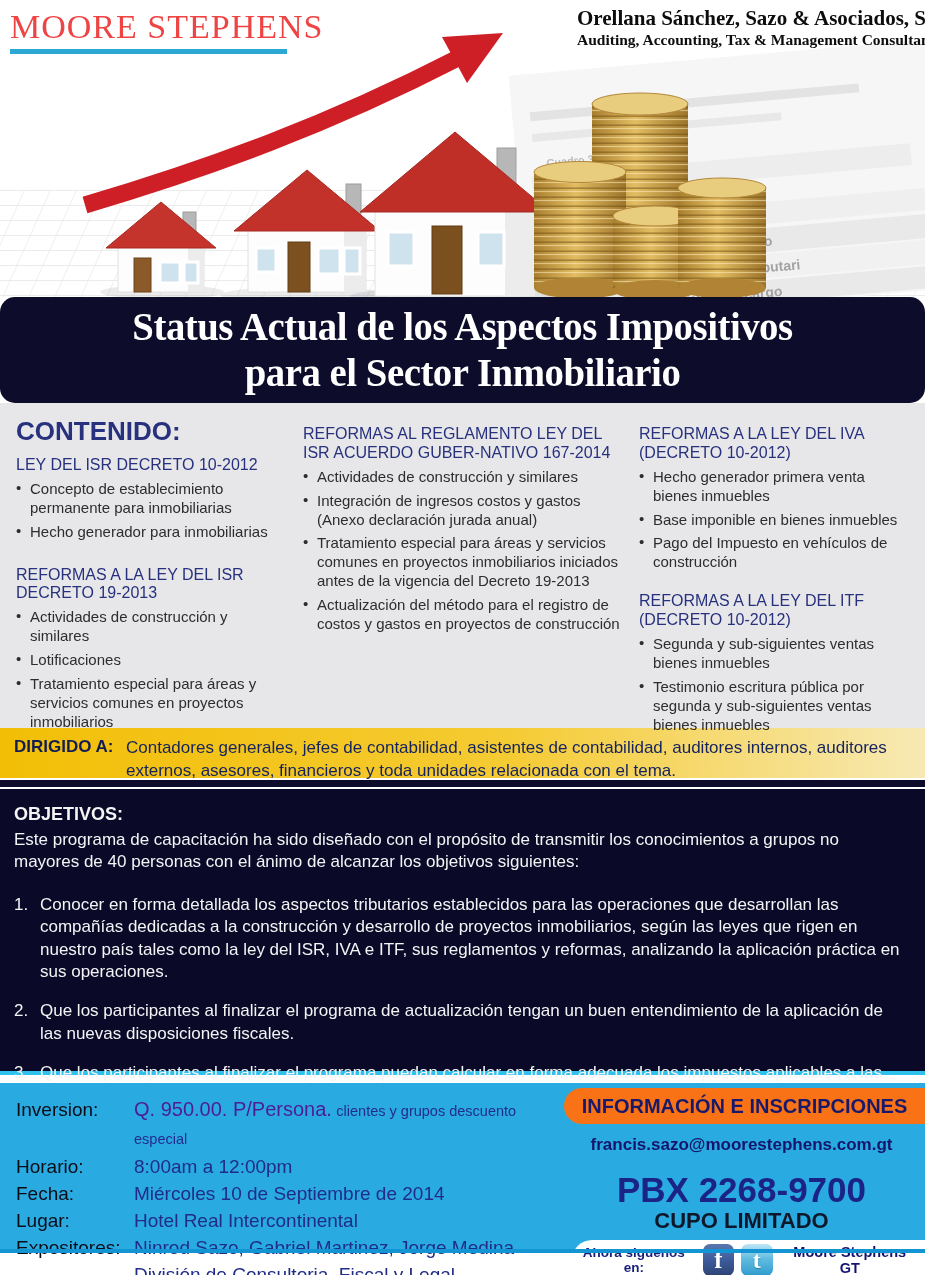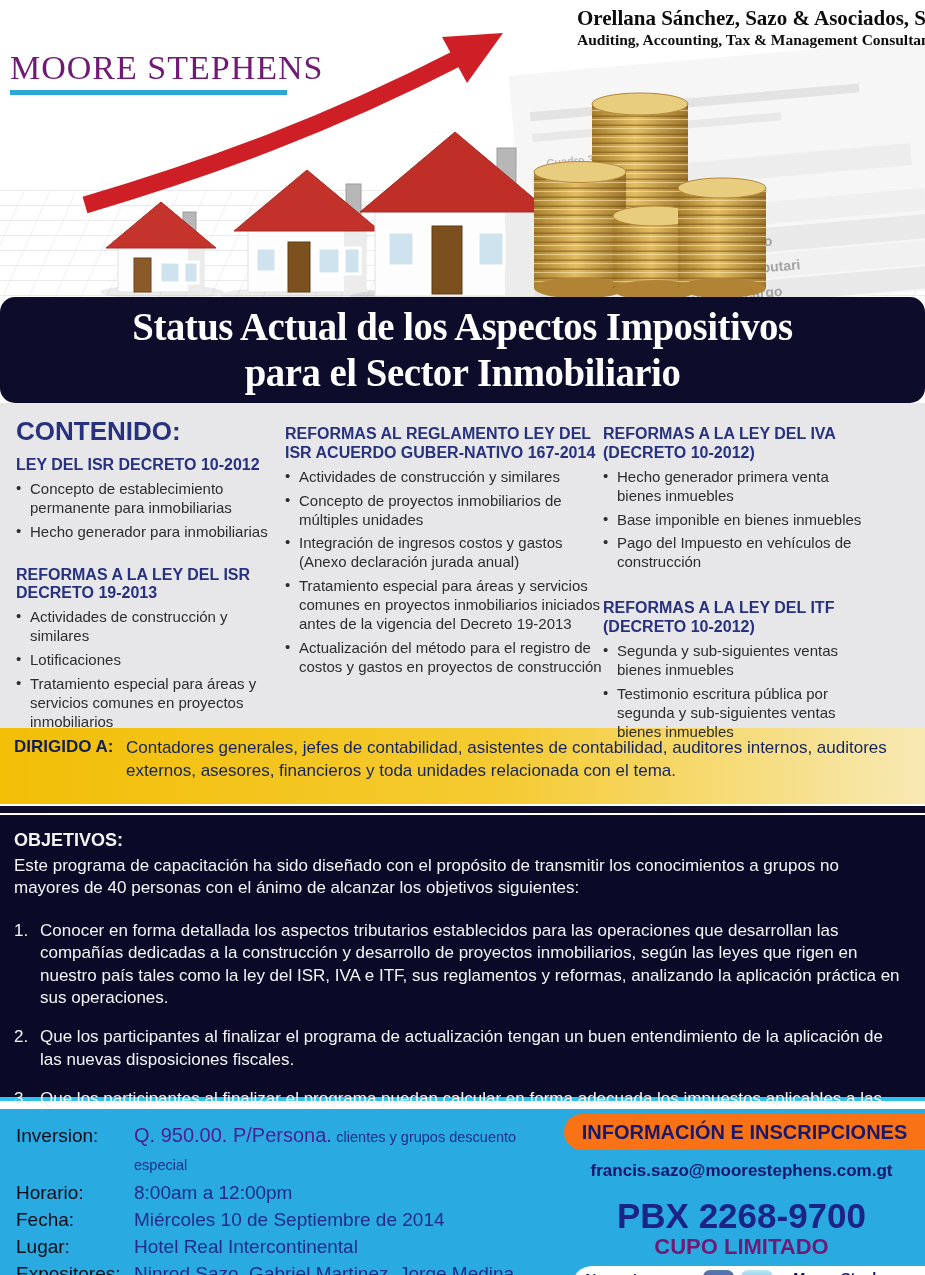--- a/index.html
+++ b/index.html
@@ -8,21 +8,21 @@
     height:1275px; overflow:hidden; background:#ffffff;
     font-family:"Liberation Sans", sans-serif;
   }
 
   
   .top-area { position:relative; height:297px; background:#ffffff; overflow:hidden; }
   .hero-svg { position:absolute; left:0; top:0; width:925px; height:297px; }
   .logo-block { position:absolute; left:10px; top:8px; z-index:2; }
   .logo-text {
     font-family:"Liberation Serif", serif; font-size:34px; letter-spacing:1px;
-    color:#701a75; font-weight:400;margin-top:41px;
+    color:#ef4444; font-weight:400;
   }
   .logo-underline { width:277px; height:5px; background:#2ba9d4; margin-top:3px; }
   .firm-block { position:absolute; right:8px; top:6px; z-index:2; text-align:center; width:340px; }
   .firm-name  { font-family:"Liberation Serif", serif; font-weight:bold; font-size:21px; color:#0d0d0d; white-space:nowrap; }
   .firm-tagline { font-family:"Liberation Serif", serif; font-weight:bold; font-size:15.5px; color:#0d0d0d; white-space:nowrap; }
 
   .form-txt { font-size:14px; fill:#a3a3a3; font-weight:bold; }
   .form-num { font-size:13px; fill:#9a9a9a; font-weight:bold; }
   .form-faint { font-size:11px; fill:#bdbdbd; font-weight:bold; }
 
@@ -30,37 +30,37 @@
   .title-banner {
     height:106px; background:#0d0d2b; color:#ffffff; text-align:center;
     font-family:"Liberation Serif", serif; font-weight:bold;
     padding-top:7px; letter-spacing:-0.5px;border-radius:15px;
   }
   .title-line { font-size:40px; line-height:46px; transform:scaleX(0.97); }
 
   
   .contenido {
     height:325px; background:#e7e7ea; padding:13px 16px 10px 16px;
-    display:flex; 
+    display:flex; gap:18px;
   }
   .col1 { width:269px; } .col2 { width:318px; padding-top:9px; } .col3 { width:270px; padding-top:9px; }
   .contenido-heading { font-size:26px; font-weight:bold; color:#27317d; margin-bottom:9px; }
-  .sec-title { font-size:16px; font-weight:bold; color:#27317d; line-height:1.18; margin-bottom:5px; }
+  .sec-title { font-size:16px; font-weight:normal; color:#27317d; line-height:1.18; margin-bottom:5px; }
   .sec-gap { margin-top:24px; }
-  .sec-gap3 { margin-top:27px; }
+  .sec-gap3 { margin-top:20px; }
   ul.bullets { list-style:none; }
   ul.bullets li {
     position:relative; padding-left:14px; font-size:15px; color:#2d2d2d;
     line-height:1.26; margin-bottom:5px;
   }
   ul.bullets li::before { content:"•"; position:absolute; left:0; top:-1px; color:#2d2d2d; }
 
   
   .dirigido {
-    height:76px; background:linear-gradient(90deg,#f2be06 0%, #f5cb33 55%, #f7e9b4 100%);
+    height:50px; background:linear-gradient(90deg,#f2be06 0%, #f5cb33 55%, #f7e9b4 100%);
     display:flex; padding:9px 12px 16px 14px;
   }
   .dirigido-label { flex:0 0 112px; font-weight:bold; font-size:17px; color:#141d52; }
   .dirigido-text  { flex:1; font-size:17px; color:#14235e; line-height:1.35; }
 
   .sep-white { height:2px; background:#ffffff; }
   .sep-navy  { height:7px; background:#0d0d2b; }
 
   
   .objetivos {
@@ -88,21 +88,21 @@
   .detail-note { font-size:14.5px; color:#232c8c; }
   .detail-cont { padding-left:118px; font-size:19px; color:#202c86; line-height:27px; }
 
   .info { position:absolute; left:558px; right:0; top:5px; text-align:center; }
   .info-banner {
     background:#f97316; border-radius:20px 0 0 20px; margin-left:6px; height:36px;
     line-height:36px; font-weight:bold; font-size:20px; color:#19196b;
   }
   .info-email { margin-top:11px; font-weight:bold; font-size:17px; color:#15156b; }
   .info-phone { margin-top:16px; font-weight:bold; font-size:35px; color:#1b2386; line-height:38px; }
-  .info-cupo  { font-weight:bold; font-size:22px; color:#701a75; line-height:24px; }
+  .info-cupo  { font-weight:bold; font-size:22px; color:#0f172a; line-height:24px; }
   .social-pill {
     background:#ffffff; border-radius:22px 0 0 22px; margin-left:14px; margin-top:7px;
     height:40px; display:flex; align-items:center; justify-content:flex-end;
     padding-right:8px; gap:7px;
   }
   .social-prefix { font-weight:bold; font-size:13.5px; color:#181f7c;text-align:center; }
   .social-suffix { font-weight:bold; font-size:14.5px; color:#14146e; margin-left:3px; }
   .icon-fb, .icon-tw {
     width:32px; height:32px; border-radius:7px; display:flex;
     align-items:center; justify-content:center; cursor:pointer;
@@ -249,21 +249,20 @@
     <ul class="bullets">
       <li>Actividades de construcción y similares</li>
       <li>Lotificaciones</li>
       <li>Tratamiento especial para áreas y servicios comunes en proyectos inmobiliarios</li>
     </ul>
   </div>
   <div class="col2">
     <div class="sec-title">REFORMAS AL REGLAMENTO LEY DEL ISR ACUERDO GUBER-NATIVO 167-2014</div>
     <ul class="bullets">
       <li>Actividades de construcción y similares</li>
-      <li>Concepto de proyectos inmobiliarios de múltiples unidades</li>
       <li>Integración de ingresos costos y gastos (Anexo declaración jurada anual)</li>
       <li>Tratamiento especial para áreas y servicios comunes en proyectos inmobiliarios iniciados antes de la vigencia del Decreto 19-2013</li>
       <li>Actualización del método para el registro de costos y gastos en proyectos de construcción</li>
     </ul>
   </div>
   <div class="col3">
     <div class="sec-title">REFORMAS A LA LEY DEL IVA (DECRETO 10-2012)</div>
     <ul class="bullets">
       <li>Hecho generador primera venta bienes inmuebles</li>
       <li>Base imponible en bienes inmuebles</li>

